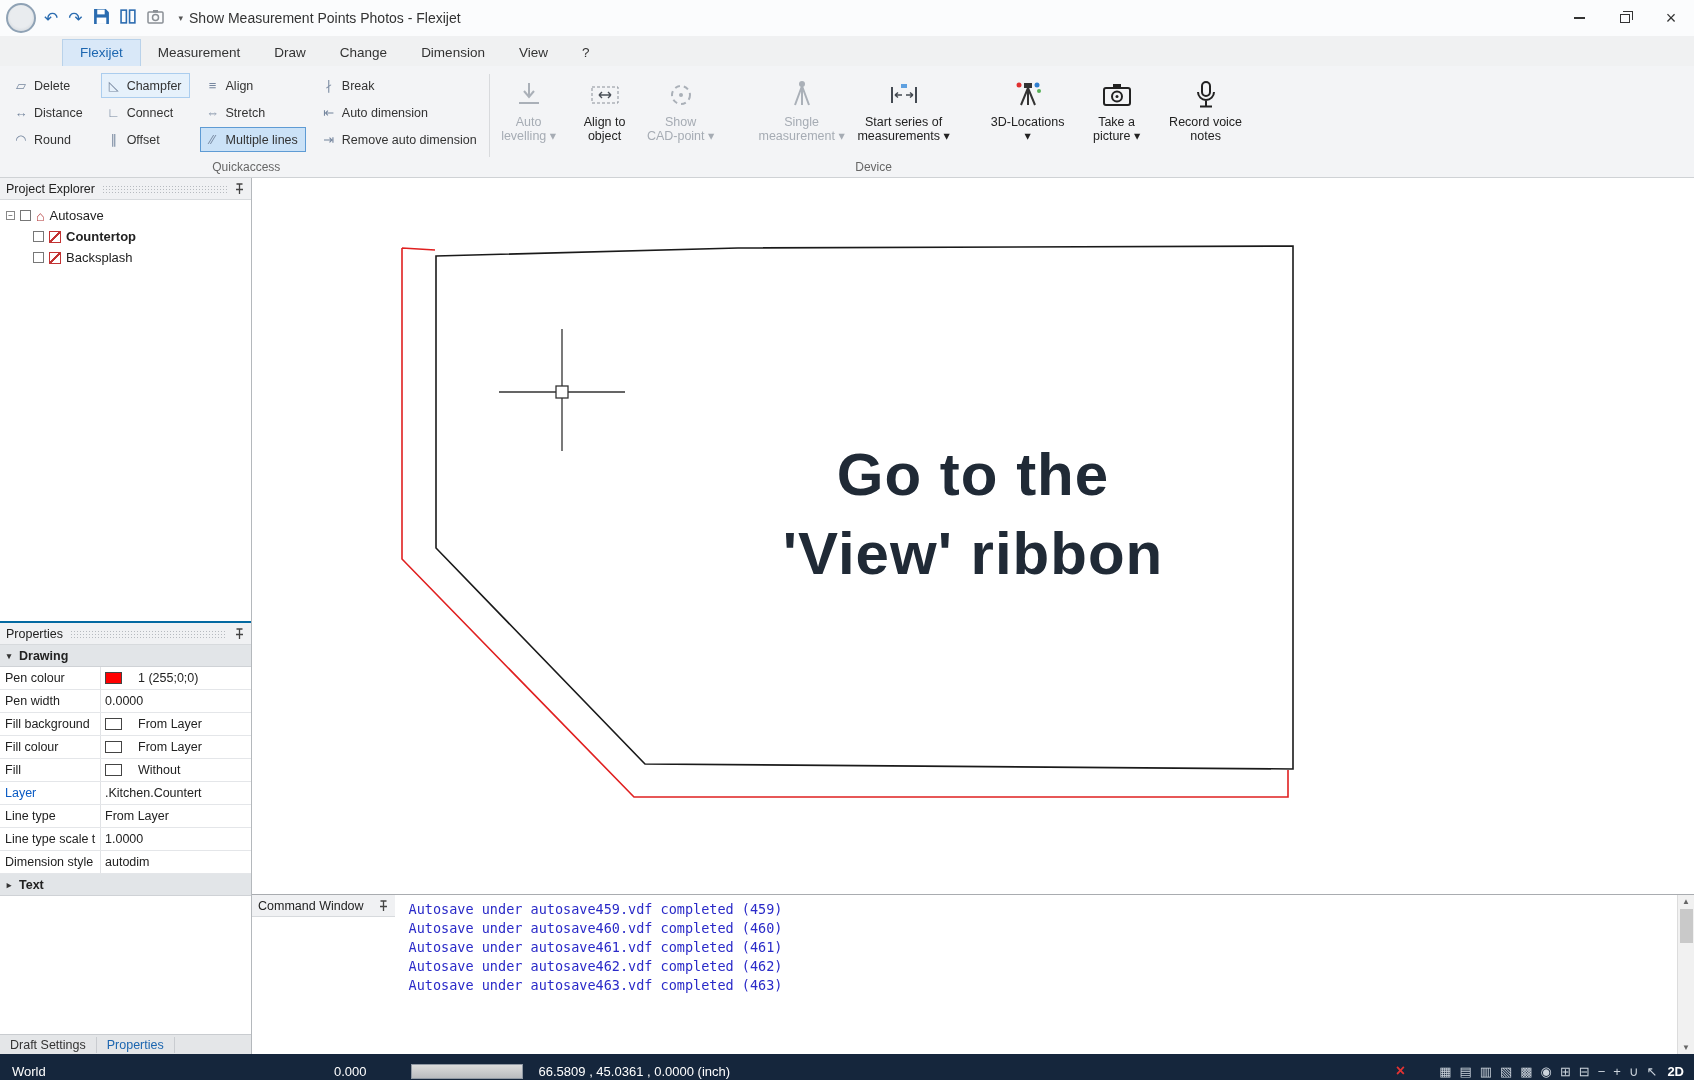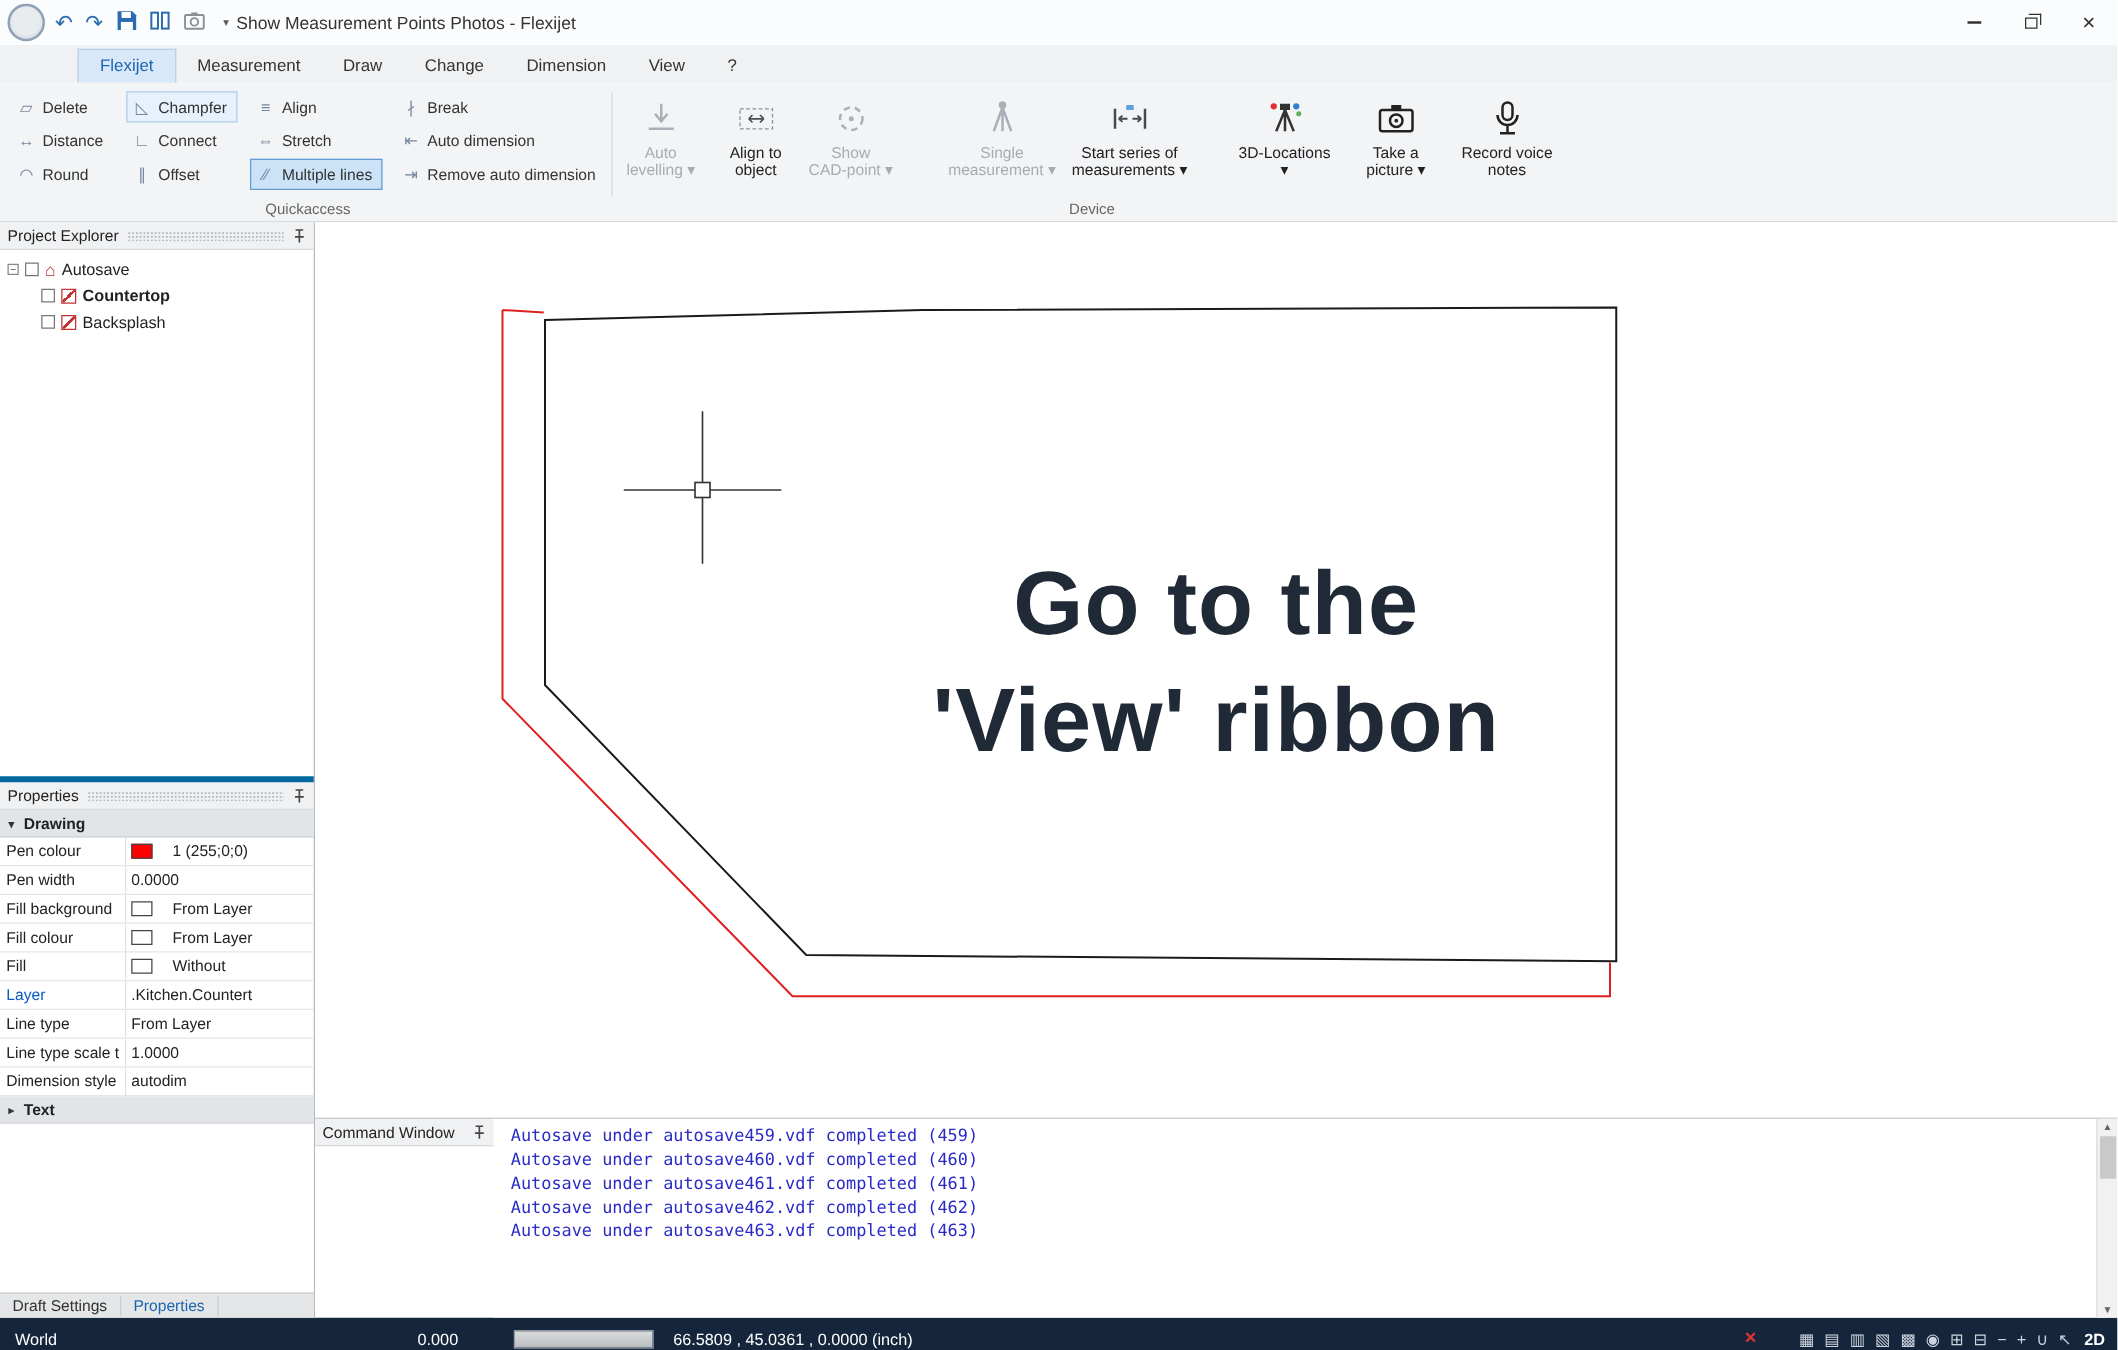--- a/index.html
+++ b/index.html
@@ -56,41 +56,41 @@
   .tree-row { display:flex; align-items:center; height:21px; gap:5px; }
   .tree-row .indent { width:22px; }
   .expander { width:9px; height:9px; border:1px solid #888; background:#fff; font-size:8px; line-height:7px; text-align:center; color:#333; }
   .cb { width:11px; height:11px; border:1px solid #777; background:#fff; }
   .house-g { color:#b03030; font-size:14px; line-height:12px; }
   .layer-ico { width:12px; height:12px; border:1px solid #c23333;
     background:linear-gradient(135deg, transparent 42%, #c23333 42%, #c23333 58%, transparent 58%); }
   .tree-label { font-size:13px; }
   .tree-label.bold { font-weight:bold; }
 
-  .props-block { flex:1; display:flex; flex-direction:column; border-top:5px solid #0369a1; }
+  .props-block { flex:1; display:flex; flex-direction:column; border-top:2px solid #0369a1; }
   .prop-section { height:22px; background:#e2e5e8; border-bottom:1px solid #cfd2d6; display:flex; align-items:center; gap:5px; padding:0 4px; font-weight:bold; font-size:12.5px; }
   .tri { font-size:9px; color:#333; width:10px; text-align:center; }
   .prow { display:grid; grid-template-columns:100px 1fr; height:23px; border-bottom:1px solid #e4e6e9; font-size:12.5px; }
   .prow .pl { display:flex; align-items:center; padding-left:5px; white-space:nowrap; overflow:hidden; }
   .prow .pv { display:flex; align-items:center; gap:16px; border-left:1px solid #e0e2e5; padding-left:4px; white-space:nowrap; overflow:hidden; }
   .pl.link { color:#0a5bc4; }
   .swatch { width:17px; height:12px; border:1px solid #444; flex:0 0 auto; }
   .swatch.red { background:#ff0000; }
   .swatch.white { background:#fff; }
   .props-filler { flex:1; background:#fff; }
   .ltabs { height:20px; background:#e4e6e8; border-top:1px solid #c9ccd0; display:flex; align-items:center; }
   .ltab { padding:1px 10px; font-size:12.5px; color:#333; border-right:1px solid #c9ccd0; }
   .ltab.active { color:#1c66b0; }
 
   
   .right-col { flex:1; display:flex; flex-direction:column; background:#fff; }
   .canvas { position:relative; height:716px; background:#fff; overflow:hidden; }
   .canvas svg.draw { position:absolute; inset:0; }
   .overlay-text { position:absolute; top:258px; left:0; right:0; text-align:center;
-    font-size:72px; line-height:1.31; font-weight:600; color:#202a36; letter-spacing:1px;
+    font-size:60px; line-height:1.31; font-weight:600; color:#202a36; letter-spacing:1px;
     text-shadow:0 0 10px rgba(255,255,255,.95), 0 0 18px rgba(255,255,255,.9); }
 
   
   .cmd { height:160px; border-top:1px solid #a9acb0; display:flex; flex-direction:row; }
   .cmd-body { flex:1; position:relative; background:#fff; padding:5px 20px 0 14px; }
   .cmd-line { font-family:"DejaVu Sans Mono", monospace; font-size:13.5px; color:#2a2ac8; line-height:19px; white-space:pre; }
   .vscroll { position:absolute; top:0; right:0; bottom:0; width:17px; background:#f1f1f1; border-left:1px solid #dcdcdc; display:flex; flex-direction:column; align-items:center; justify-content:space-between; padding:2px 0; }
   .vscroll .arr { font-size:8px; color:#666; }
   .vscroll .thumb { position:absolute; top:14px; left:2px; width:13px; height:34px; background:#c9c9c9; }
 

